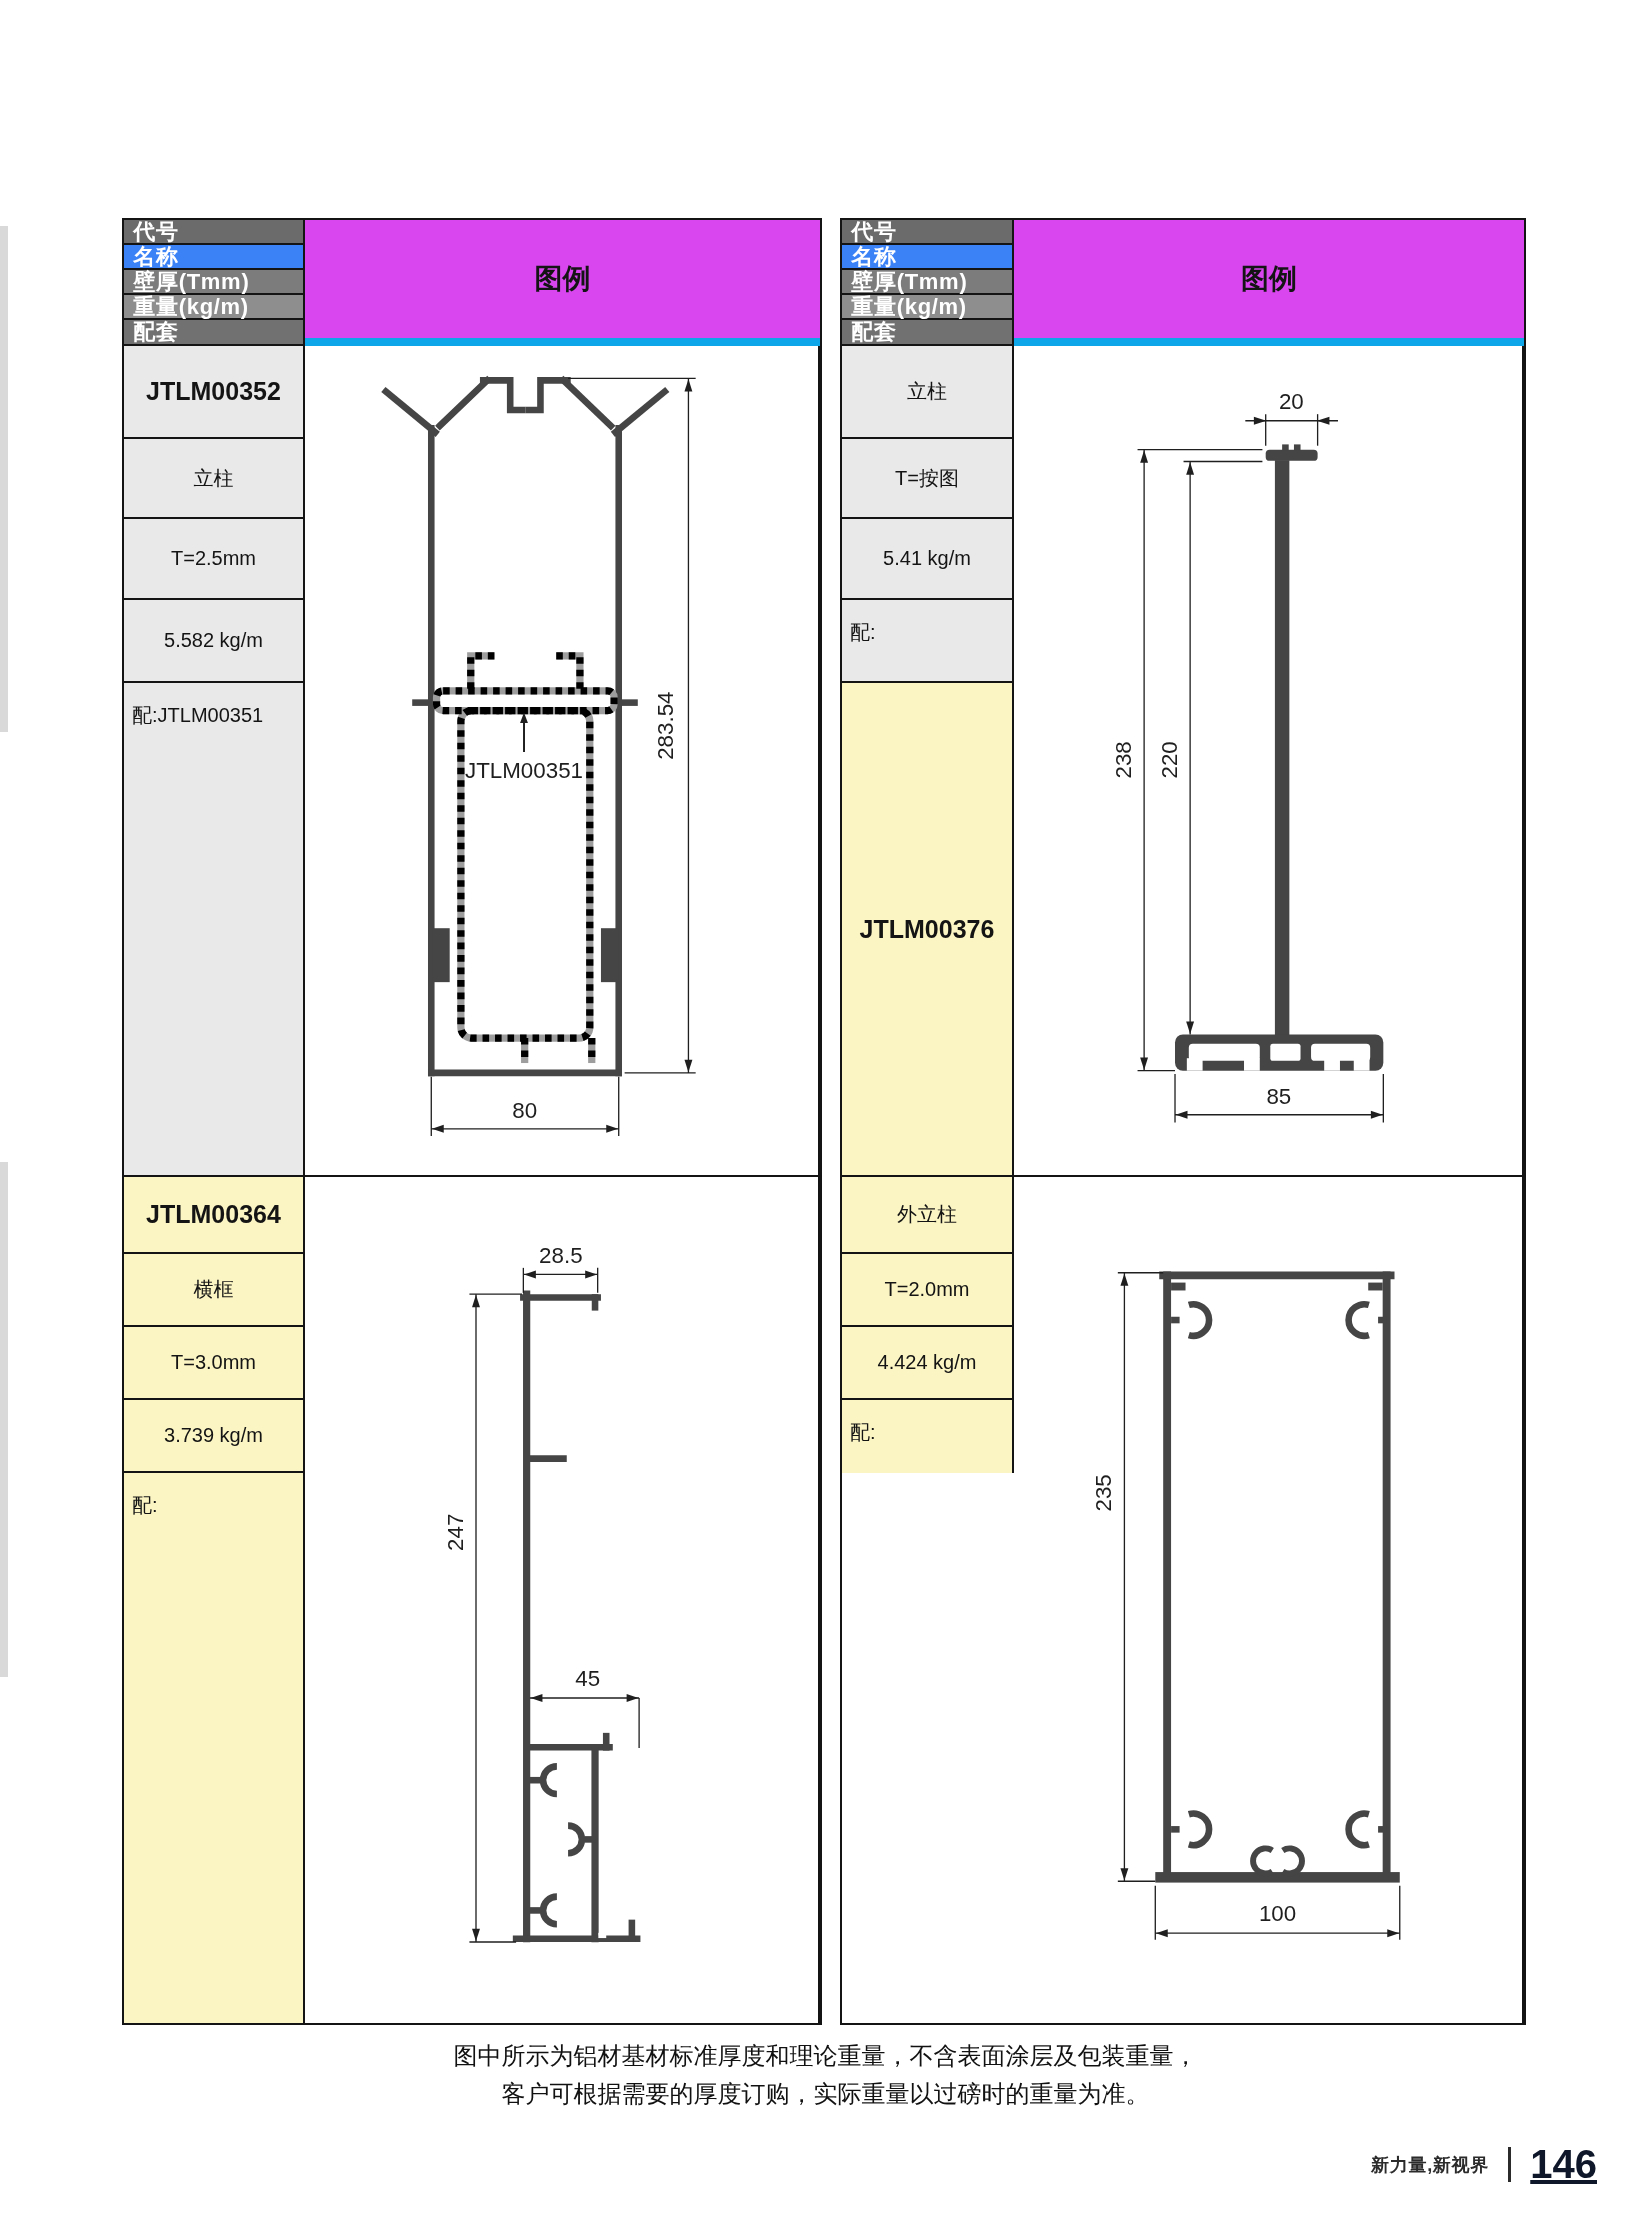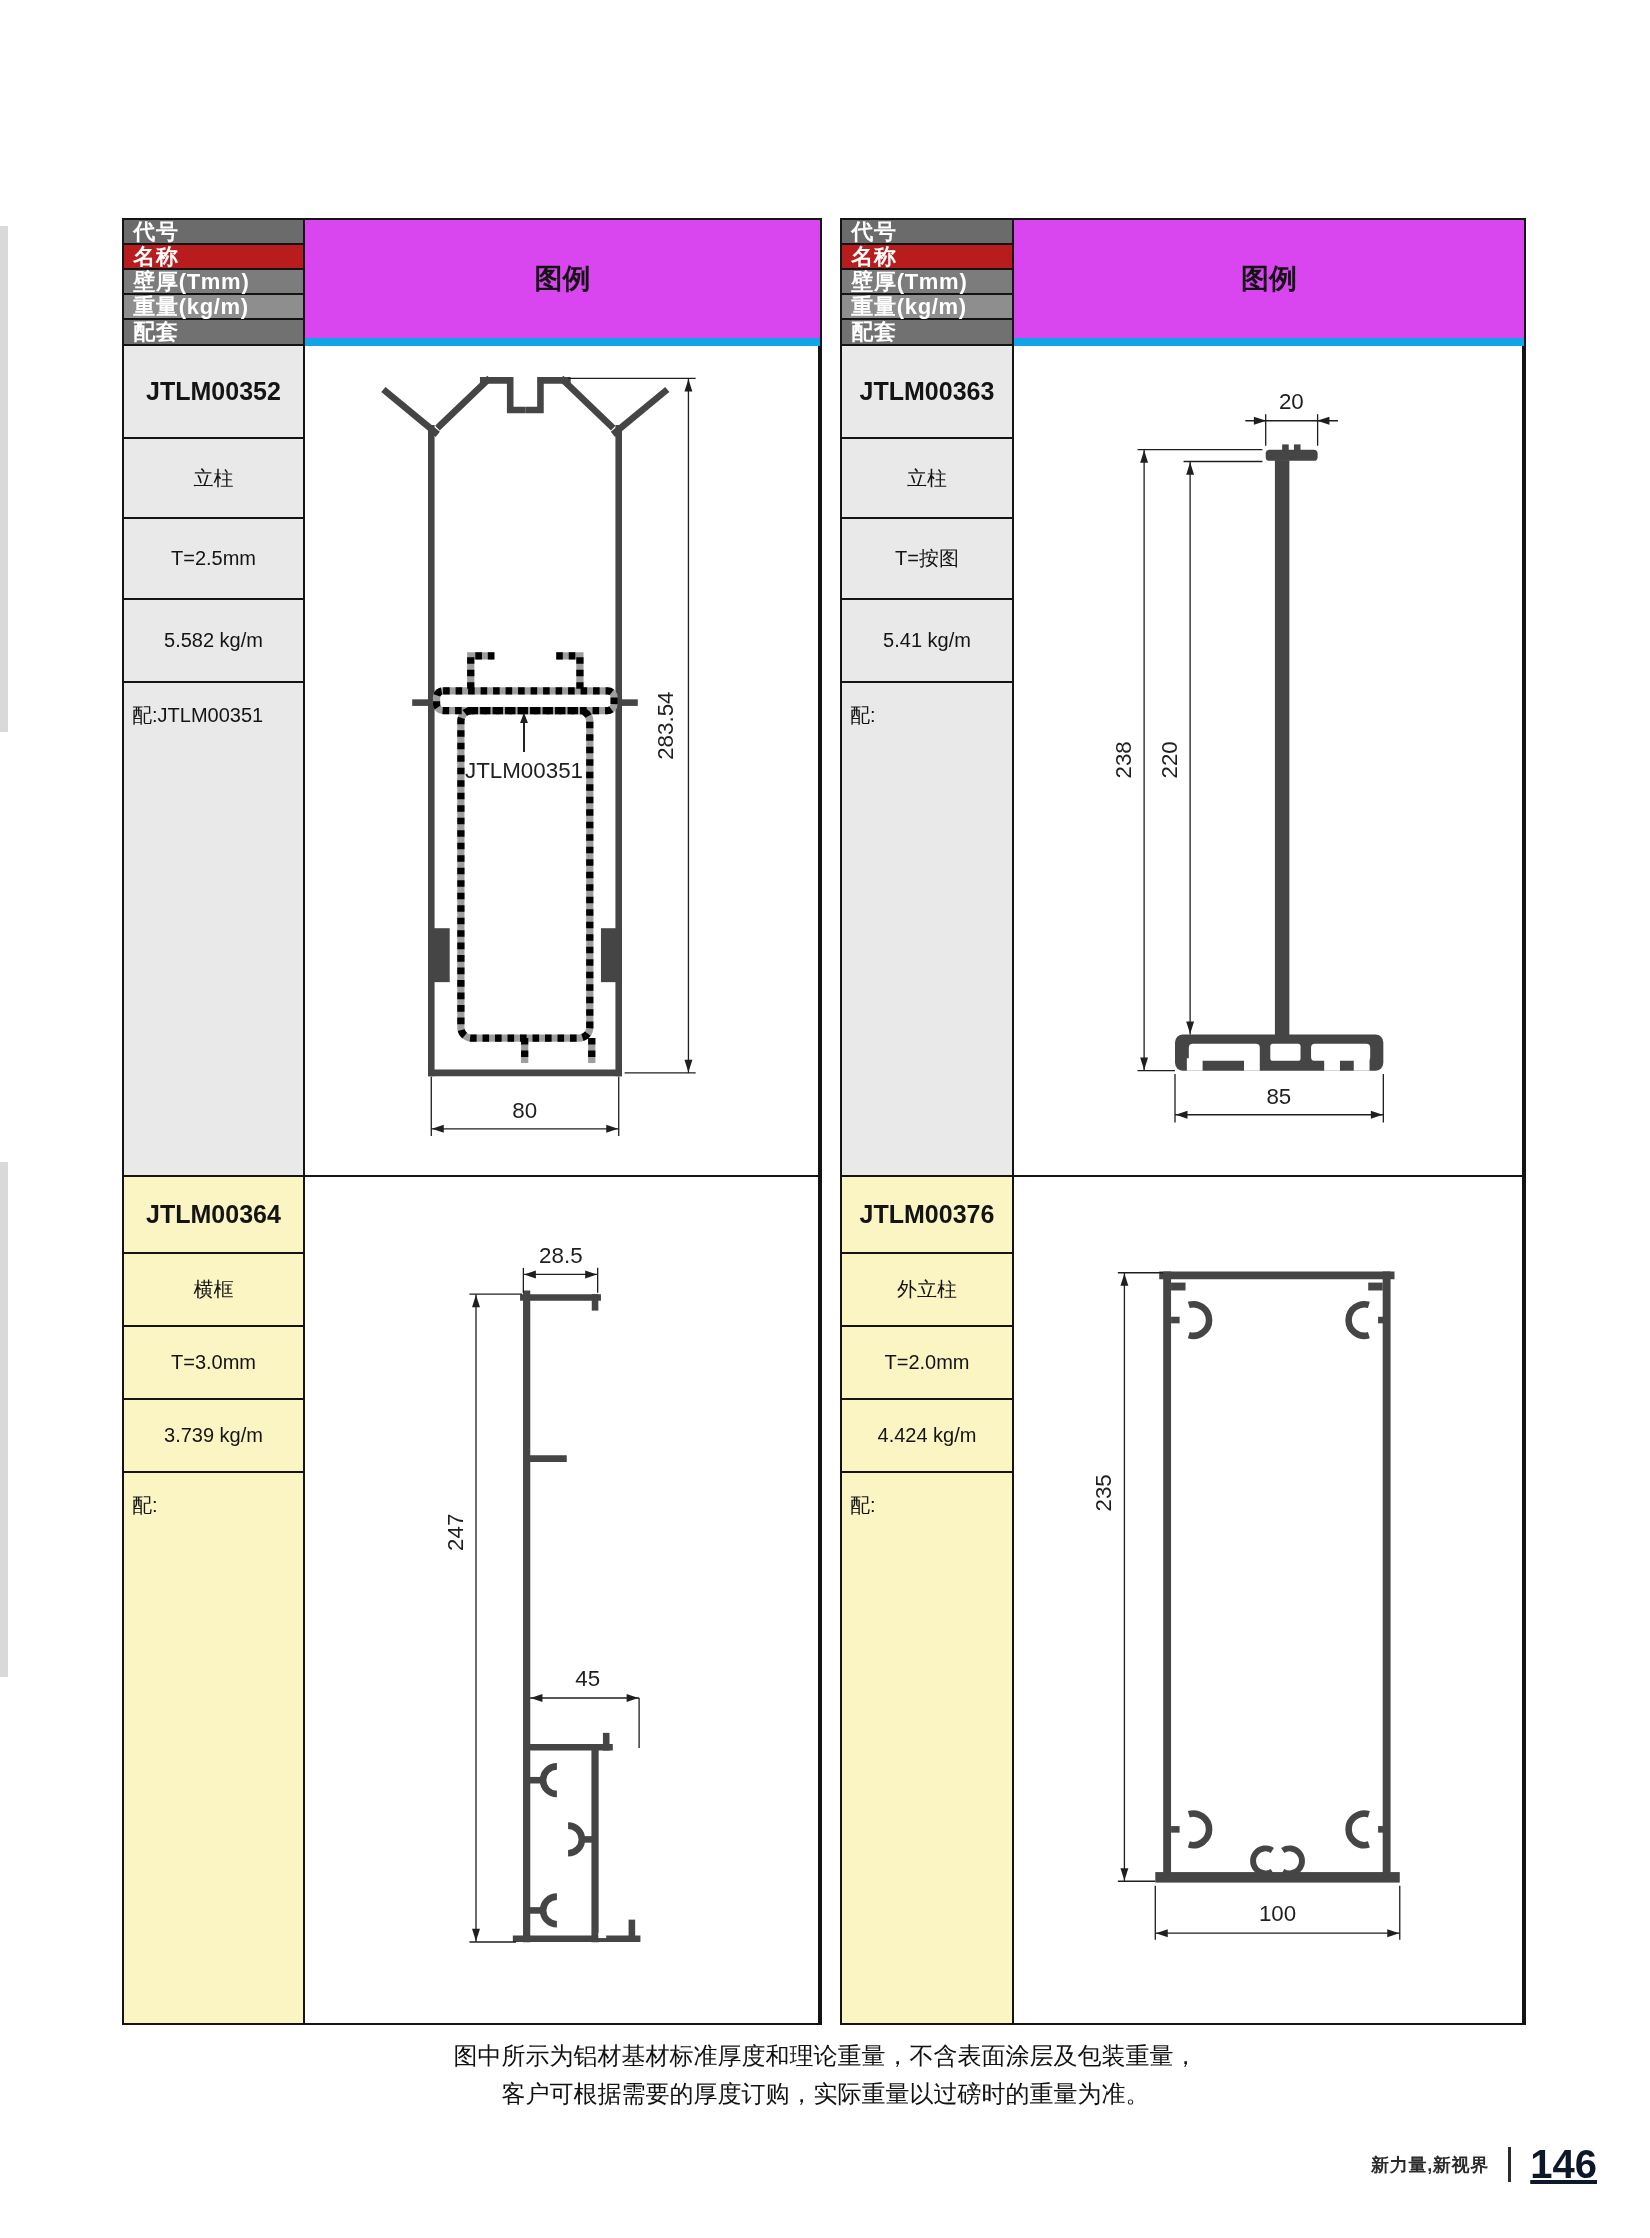--- a/index.html
+++ b/index.html
@@ -10,21 +10,21 @@
   .edge-strip{position:absolute;left:0;width:8px;background:#d9d9d9;}
   .catalog-table{
     position:absolute;display:grid;box-sizing:border-box;
     border:2.7px solid #141414;background:#ffffff;
   }
   .tbl-left{left:122px;top:218px;width:700px;height:1807px;grid-template-columns:181px 1fr;}
   .tbl-right{left:840px;top:218px;width:686px;height:1807px;grid-template-columns:172px 1fr;}
   .catalog-table{grid-template-rows:25px 25px 25px 25px 26px 93px 80px 81px 83px 494px 77px 73px 73px 73px auto;}
   .cell{box-sizing:border-box;border-right:2px solid #141414;border-bottom:2px solid #141414;min-width:0;min-height:0;}
   .hcell{display:flex;align-items:center;padding-left:9.3px;color:#ffffff;font-weight:bold;font-size:22px;letter-spacing:0.7px;}
-  .h1{background:#6b6b6b;} .h2{background:#b91c1c;} .h3{background:#7c7c7c;} .h4{background:#8e8e8e;} .h5{background:#717171;}
+  .h1{background:#6b6b6b;} .h2{background:#3b82f6;} .h3{background:#7c7c7c;} .h4{background:#8e8e8e;} .h5{background:#717171;}
   .legend-cell{
     grid-column:2;grid-row:1 / span 5;background:#d946ef;border-bottom:8px solid #0ea5e9;
     display:flex;align-items:center;justify-content:center;font-weight:bold;font-size:28px;
   }
   .spec{display:flex;align-items:center;justify-content:center;font-size:20px;text-align:center;}
   .spec-code{font-weight:bold;font-size:25px;}
   .spec-mate{justify-content:flex-start;align-items:flex-start;padding:18.6px 5.3px 0 8px;}
   .bg-gray{background:#e9e9e9;}
   .bg-yellow{background:#fbf5c3;}
   .draw-cell{grid-column:2;background:#ffffff;border-bottom:2px solid #141414;position:relative;}
@@ -209,21 +209,20 @@
     <div class="cell hcell h3">
         <span>壁厚(Tmm)</span>
       </div>
     <div class="cell hcell h4">
         <span>重量(kg/m)</span>
       </div>
     <div class="cell hcell h5">
         <span>配套</span>
       </div>
 
-    <div class="cell spec spec-code bg-gray">JTLM00363</div>
     <div class="cell spec bg-gray">立柱</div>
     <div class="cell spec bg-gray">T=按图</div>
     <div class="cell spec bg-gray">5.41 kg/m</div>
     <div class="cell spec spec-mate bg-gray">配:</div>
 
     <div class="cell draw-cell draw-1">
       <svg viewBox="0 0 773 1250">
         <g fill="#454545">
           <rect x="383" y="152" width="79" height="17" rx="6"></rect>
           <rect x="408" y="144" width="10" height="9"></rect>

